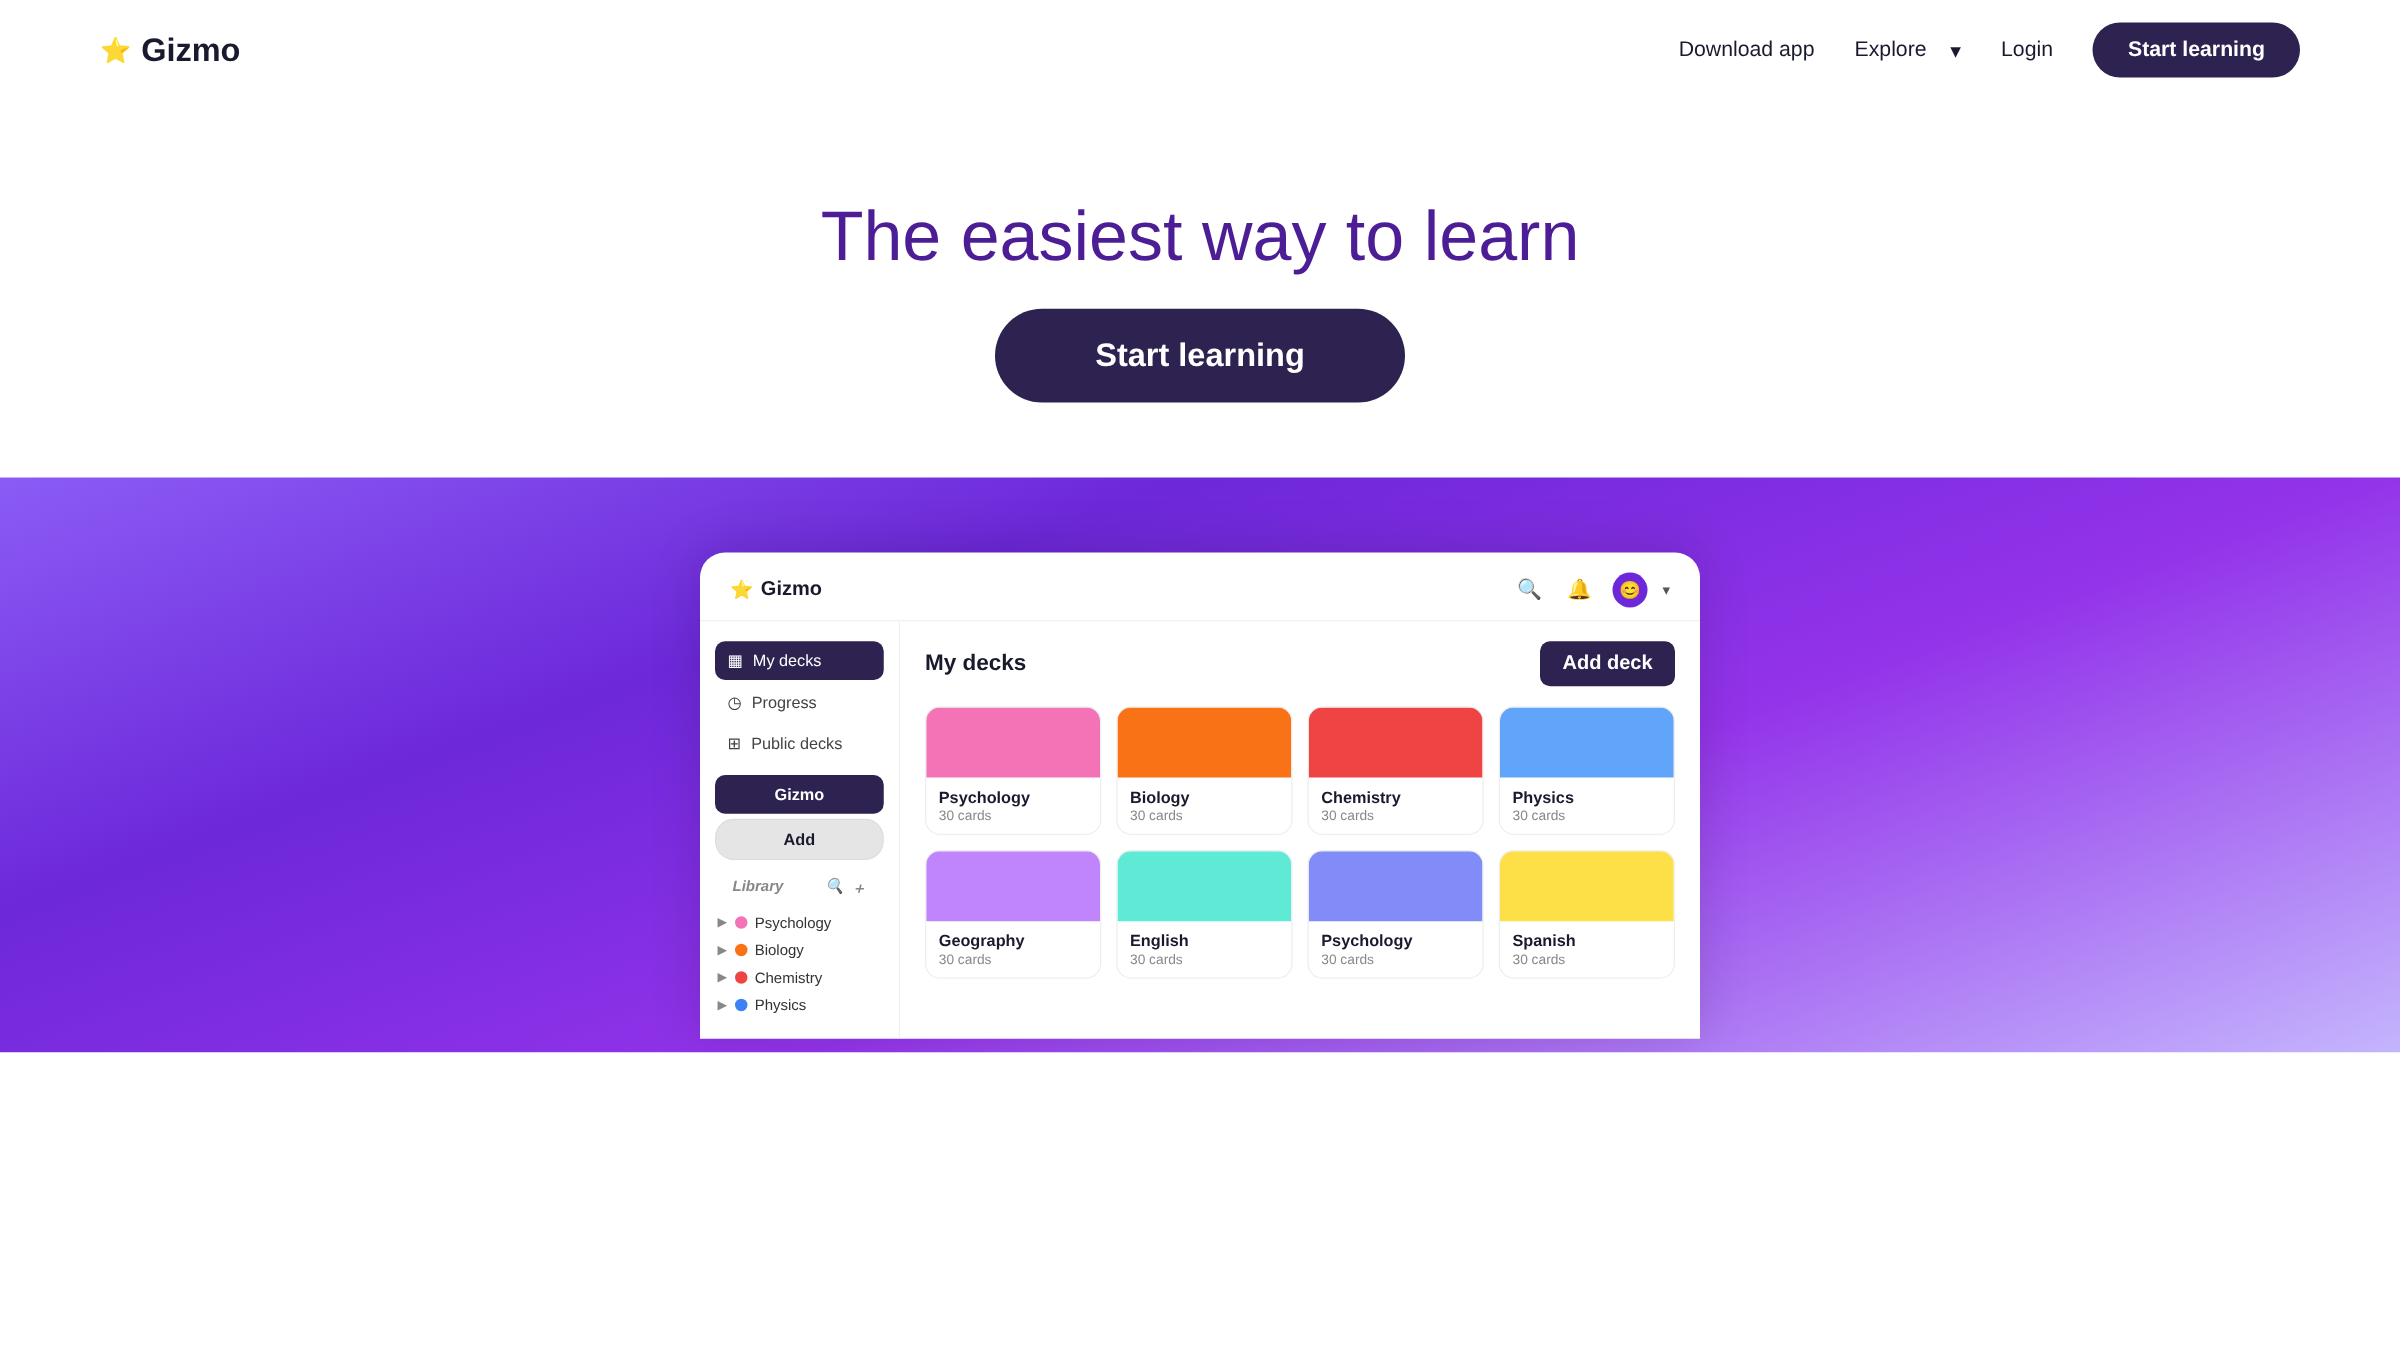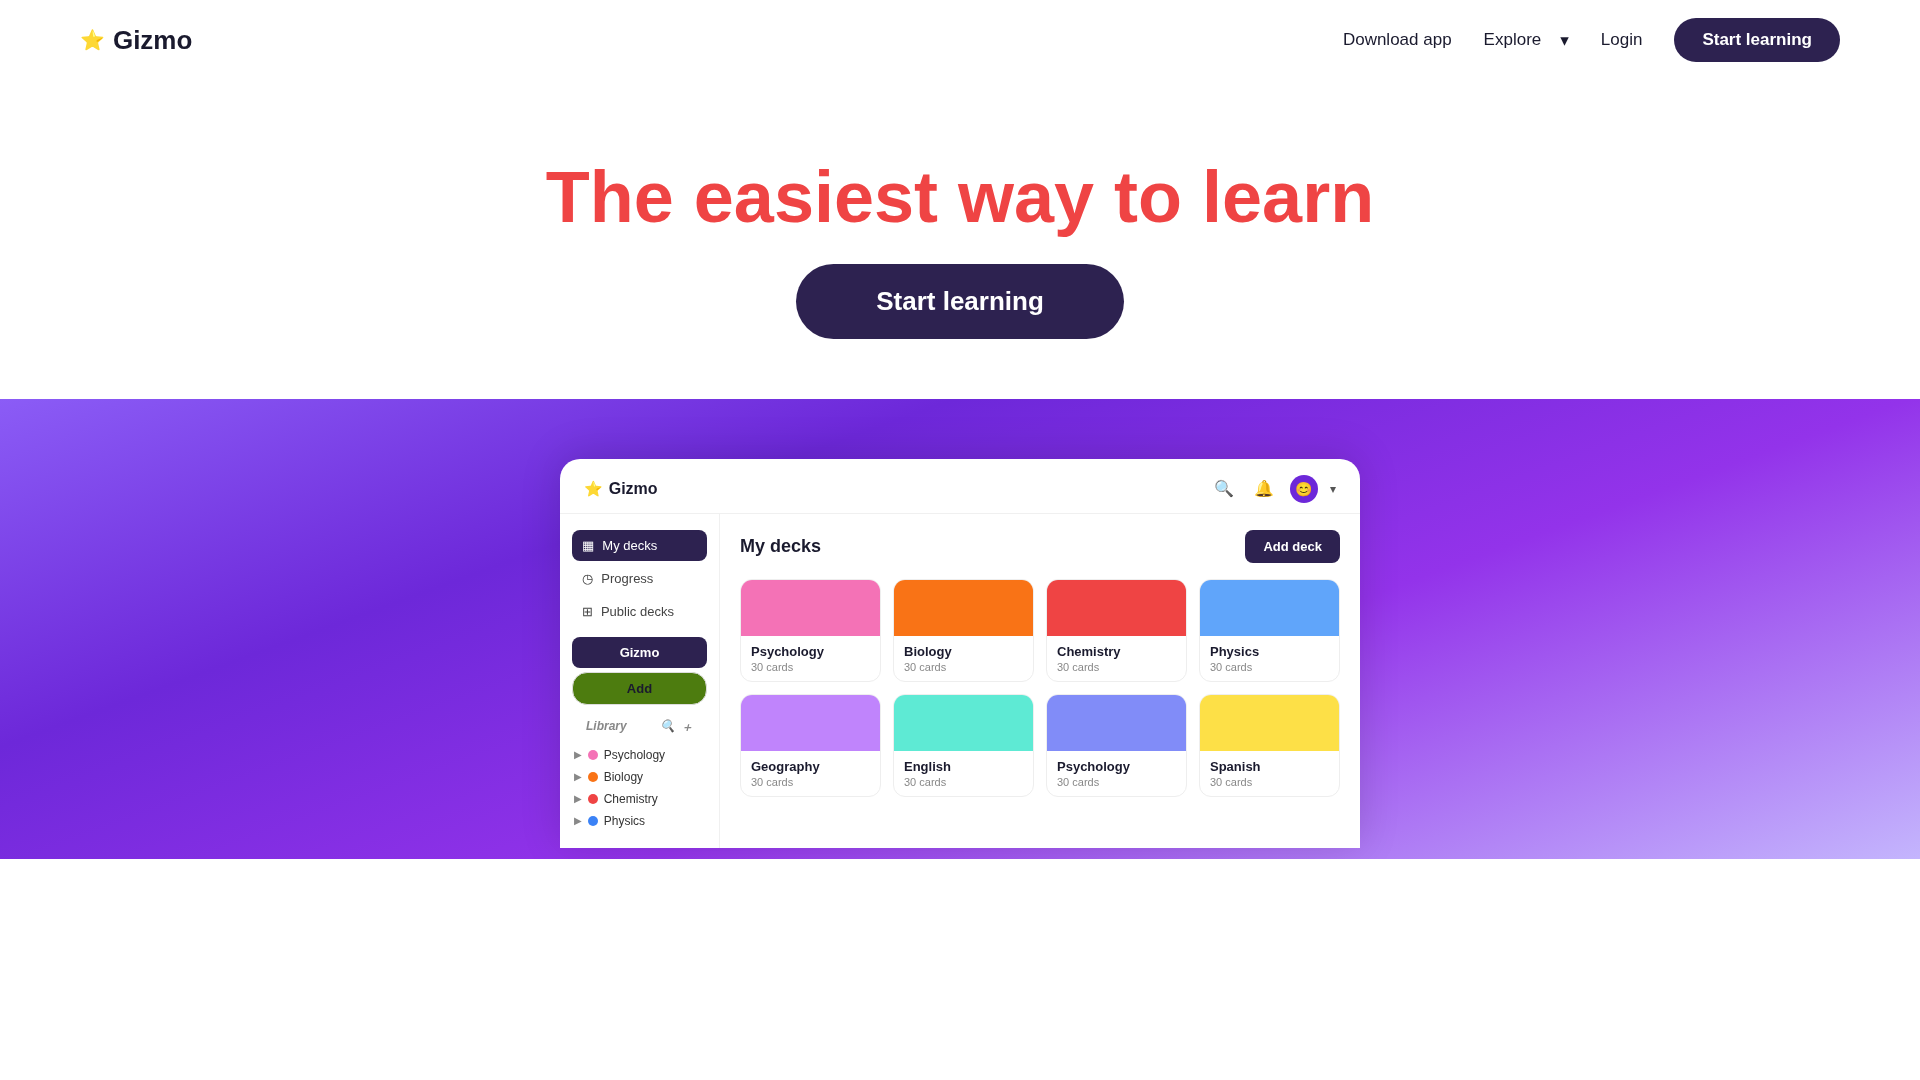--- a/index.html
+++ b/index.html
@@ -19,21 +19,21 @@
       background: #2d2250; color: #fff; border: none;
       padding: 12px 28px; border-radius: 50px; font-size: 17px; font-weight: 600;
       cursor: pointer;
     }
 
     
     .hero {
       text-align: center; padding: 80px 40px 60px;
       background: #fff;
     }
-    .hero h1 { font-size: 72px; font-weight: 700; color: #ef4444; line-height: 1.05; margin-bottom: 28px; }
+    .hero h1 { font-size: 56px; font-weight: 400; color: #4c1d95; line-height: 1.05; margin-bottom: 28px; }
     .hero p { font-size: 24px; color: #555; margin-bottom: 48px; }
     .hero-cta {
       background: #2d2250; color: #fff; border: none;
       padding: 22px 80px; border-radius: 60px; font-size: 26px; font-weight: 700;
       cursor: pointer; display: inline-block;
     }
 
     
     .bottom-section {
       background: linear-gradient(160deg, #8b5cf6 0%, #6d28d9 30%, #9333ea 60%, #c4b5fd 100%);
@@ -72,21 +72,21 @@
       color: #444; cursor: pointer; margin-bottom: 2px;
     }
     .sidebar-item.active { background: #2d2250; color: #fff; }
     .sidebar-item-icon { font-size: 13px; }
     .btn-quiz {
       background: #2d2250; color: #fff; border: none;
       padding: 8px 0; border-radius: 8px; font-size: 13px; font-weight: 600;
       cursor: pointer; width: 100%; margin-top: 8px; margin-bottom: 4px;
     }
     .btn-add {
-      background: #4d7c0f; color: #1a1a2e; border: 1.5px solid #ddd;
+      background: #e5e5e5; color: #1a1a2e; border: 1.5px solid #ddd;
       padding: 8px 0; border-radius: 15px; font-size: 13px; font-weight: 600;
       cursor: pointer; width: 100%;
     }
     .library-header {
       display: flex; align-items: flex-start; justify-content: space-between;
       font-size: 12px; font-weight: 700; color: #888; margin: 14px 12px 8px;
       padding: 0 2px;
       font-style: italic;
     }
     .library-icons { display: flex; gap: 6px; color: #888; font-size: 12px; cursor: pointer; }
@@ -95,21 +95,21 @@
       font-size: 12px; color: #333; padding: 4px 2px; cursor: pointer;
     }
     .lib-dot { width: 10px; height: 10px; border-radius: 50%; flex-shrink: 0; }
 
     
     .main-content { flex: 1; padding: 16px 20px; }
     .main-header { display: flex; align-items: center; justify-content: space-between; margin-bottom: 16px; }
     .main-title { font-size: 18px; font-weight: 800; color: #1a1a2e; }
     .btn-add-deck {
       background: #2d2250; color: #fff; border: none;
-      padding: 9px 18px; border-radius: 8px; font-size: 13px; font-weight: 600;
+      padding: 9px 18px; border-radius: 8px; font-size: 16px; font-weight: 600;
       cursor: pointer;
     }
 
     .deck-grid { display: grid; grid-template-columns: repeat(4, 1fr); gap: 12px; }
     .deck-card { border-radius: 12px; border: 1px solid #eee; overflow: hidden; cursor: pointer; background: #fff; }
     .deck-color { height: 56px; border-radius: 8px 8px 0 0; }
     .deck-info { padding: 8px 10px; }
     .deck-name { font-size: 13px; font-weight: 700; color: #1a1a2e; }
     .deck-count { font-size: 11px; color: #888; margin-top: 2px; }
 

